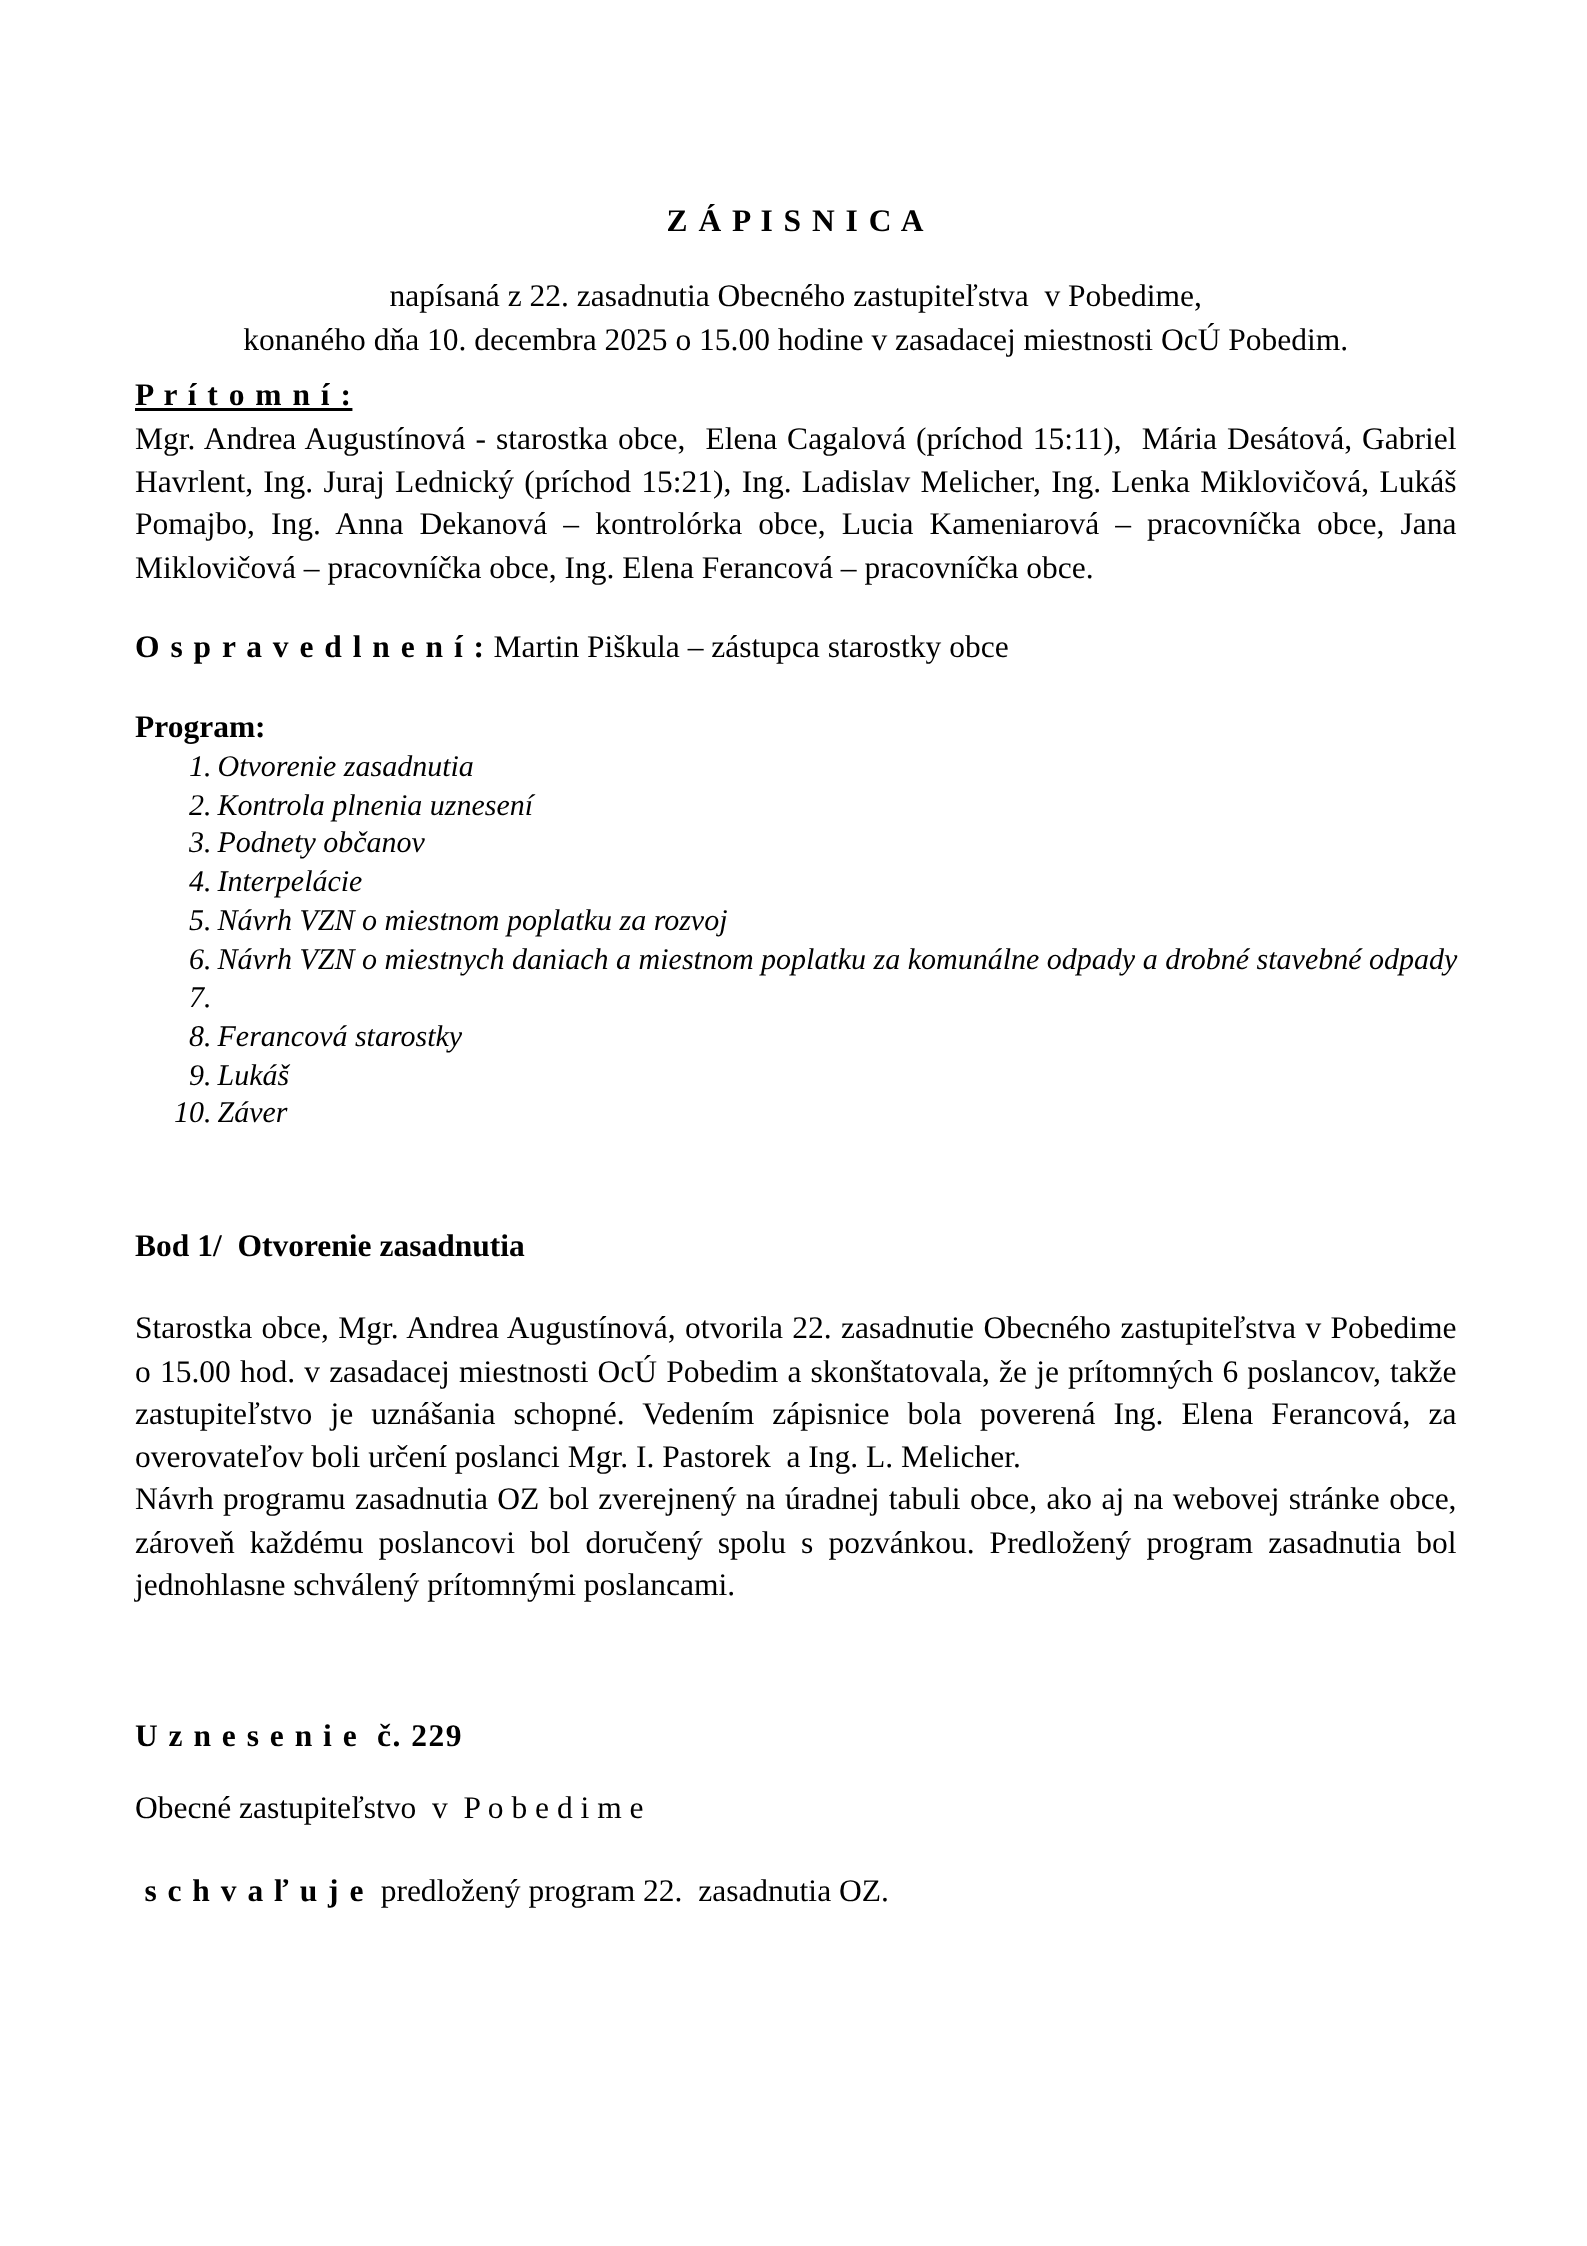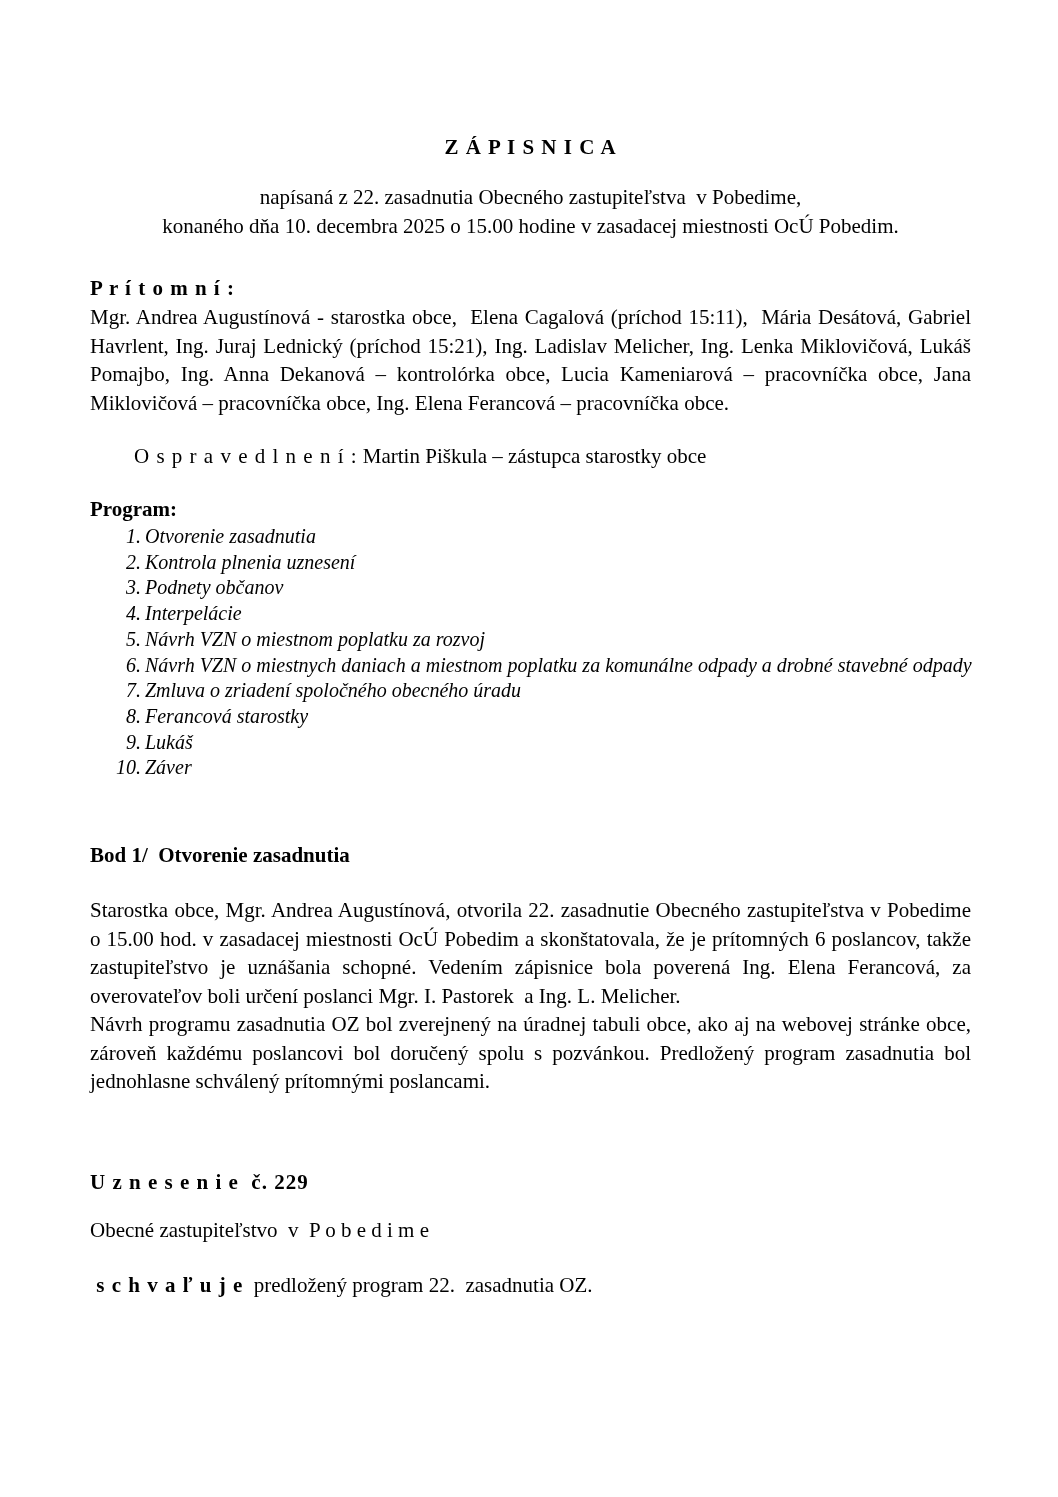--- a/index.html
+++ b/index.html
@@ -28,28 +28,28 @@
     text-align: center;
     line-height: 29px;
   }
   .subtitle div { white-space: pre-wrap; }
   .sec-head {
     font-weight: bold;
     letter-spacing: 1px;
     line-height: 29px;
     white-space: pre-wrap;
   }
-  .present-head { margin-top: 33px; }
+  .present-head { margin-top: 8px; text-decoration: underline; }
   .body-par {
     text-align: justify;
     line-height: 28.5px;
     margin: 0;
   }
   .excused-line { margin-top: 25px; line-height: 29px; }
-  .excused-line .lbl { font-weight: normal; letter-spacing: 1px; white-space: pre-wrap; margin-left: 44px; }
+  .excused-line .lbl { font-weight: bold; letter-spacing: 1px; white-space: pre-wrap; }
   .excused-line .txt { white-space: pre-wrap; }
   .program-head { margin-top: 24px; font-weight: bold; line-height: 29px; }
   .program-list {
     margin: 0; padding: 0; list-style: none;
     font-style: italic;
     font-size: 20px;
     line-height: 25.7px;
   }
   .program-list li { display: flex; }
   .program-list .num { flex: 0 0 51px; text-align: right; }
@@ -103,21 +103,20 @@
     <li>
         <span class="num">5.</span>
         <span class="txt">Návrh VZN o miestnom poplatku za rozvoj</span>
       </li>
     <li>
         <span class="num">6.</span>
         <span class="txt">Návrh VZN o miestnych daniach a miestnom poplatku za komunálne odpady a drobné stavebné odpady</span>
       </li>
     <li>
         <span class="num">7.</span>
-        <span class="txt">Zmluva o zriadení spoločného obecného úradu</span>
       </li>
     <li>
         <span class="num">8.</span>
         <span class="txt">Ferancová starostky</span>
       </li>
     <li>
         <span class="num">9.</span>
         <span class="txt">Lukáš</span>
       </li>
     <li>

